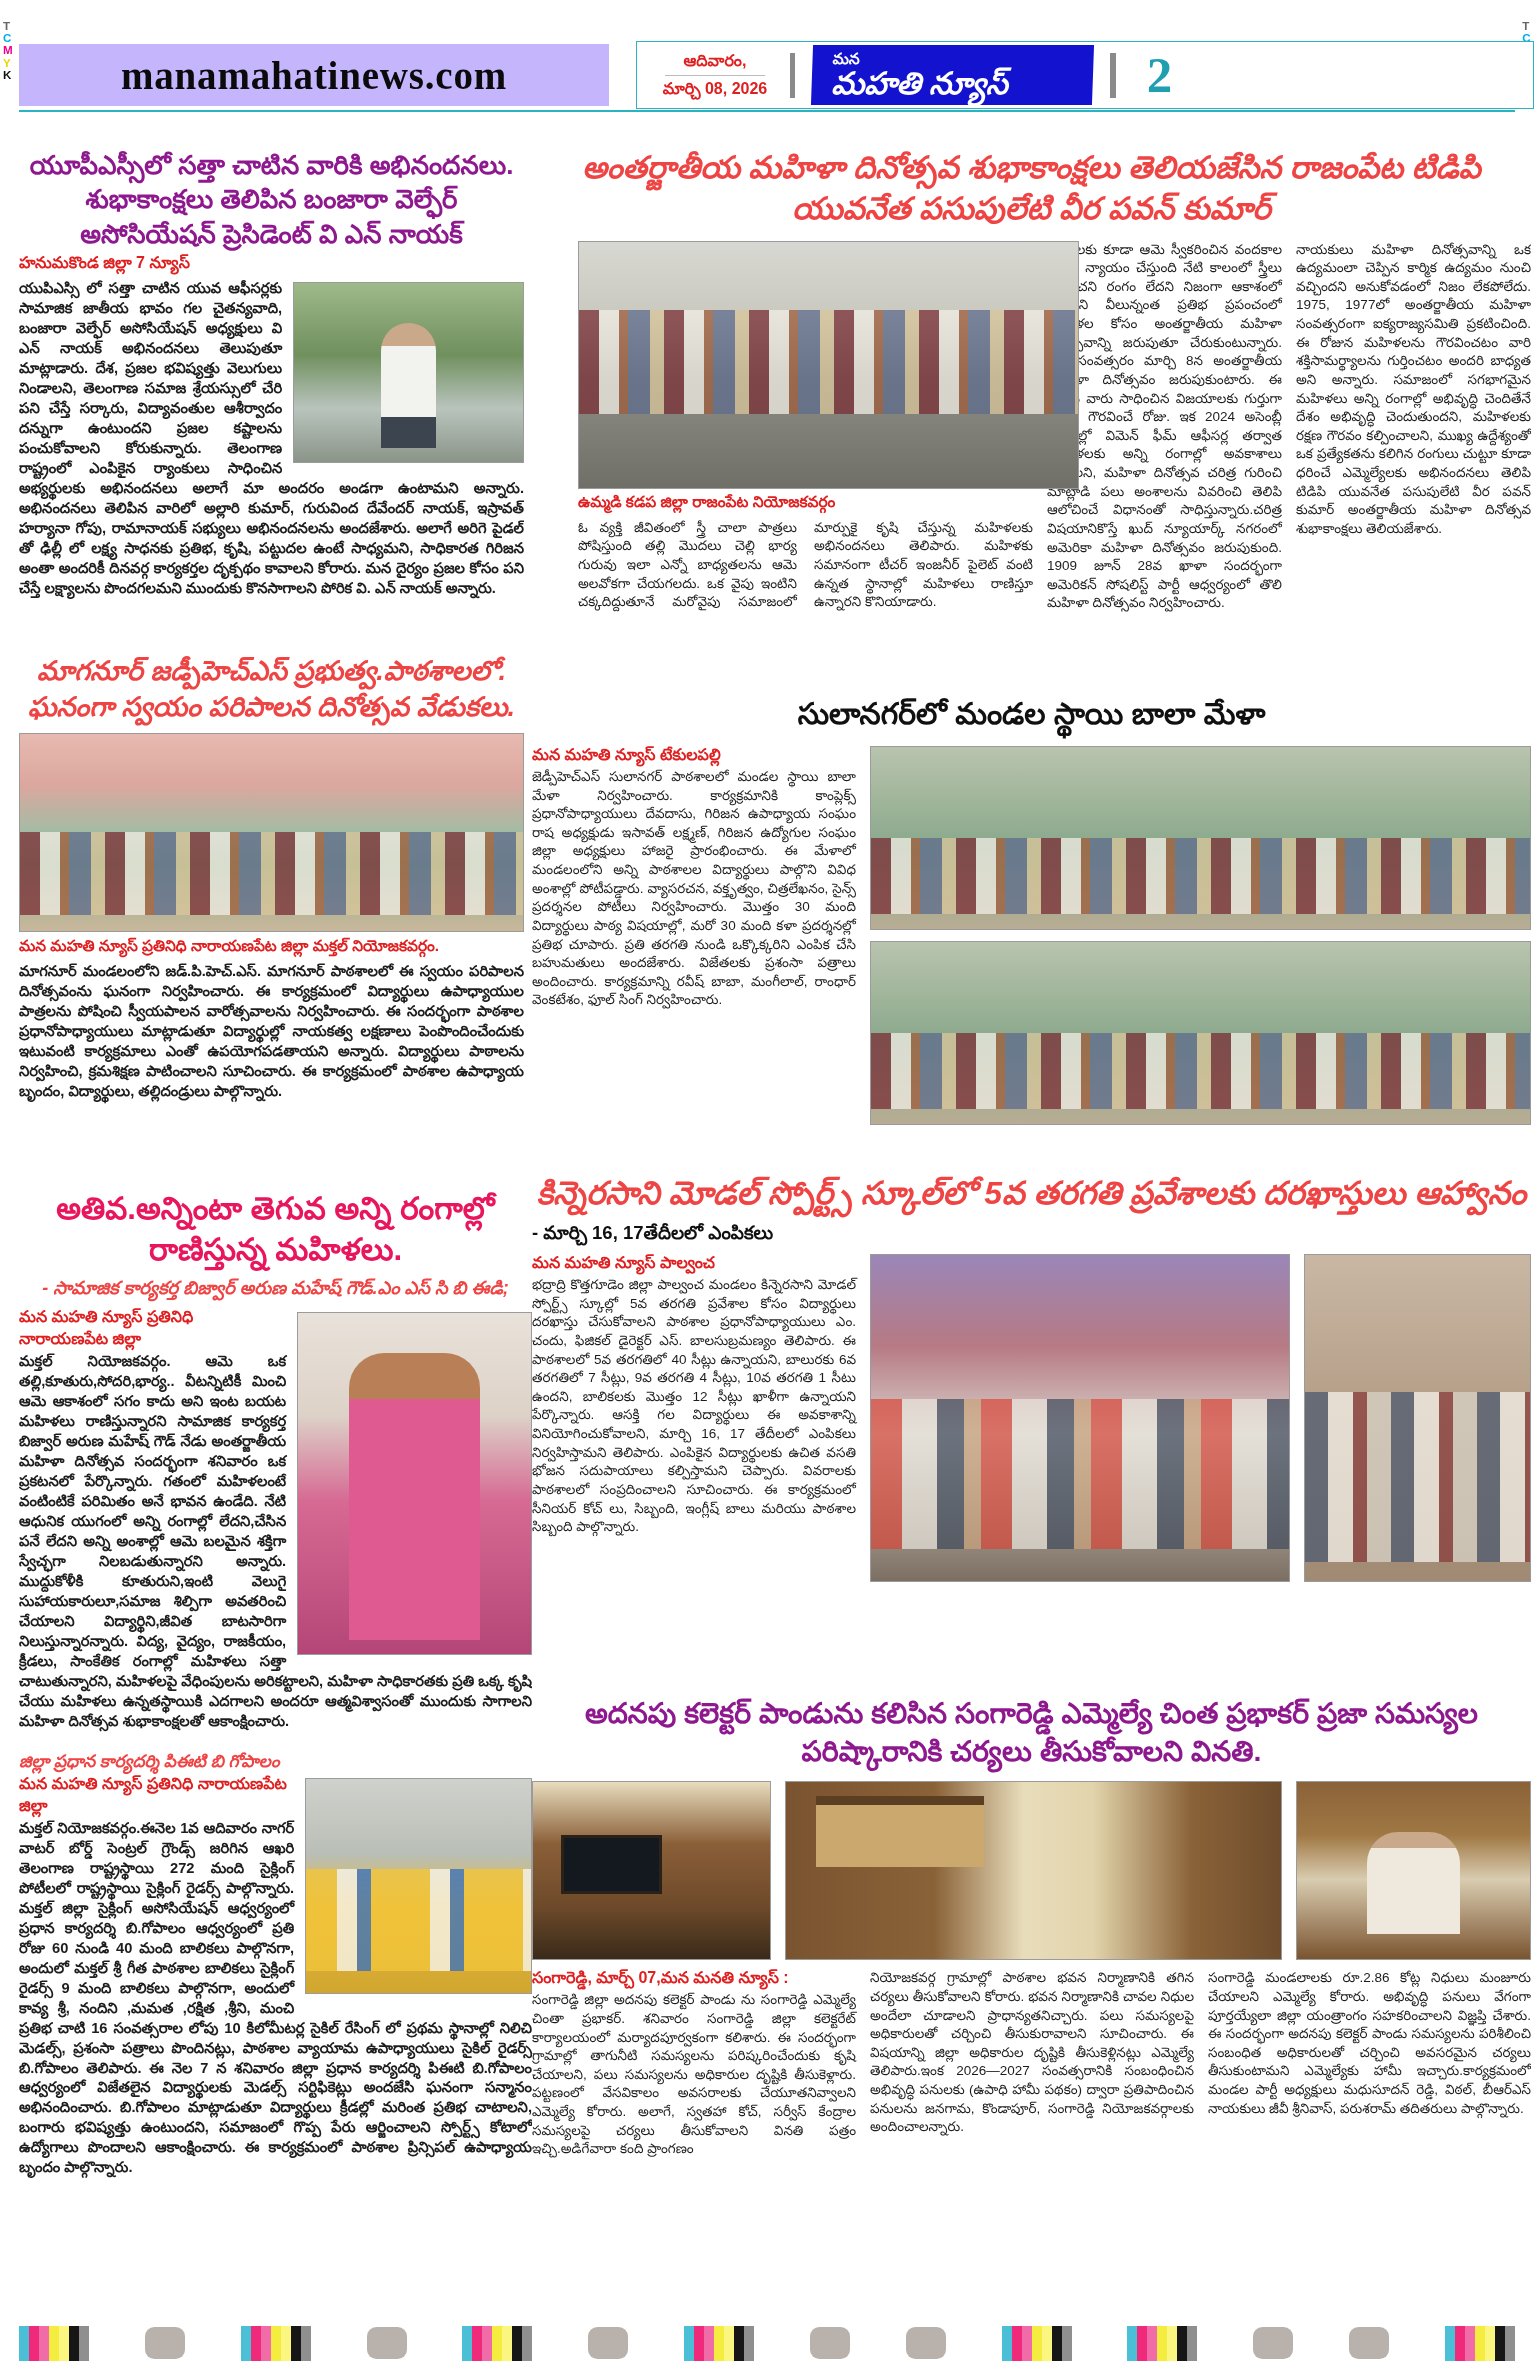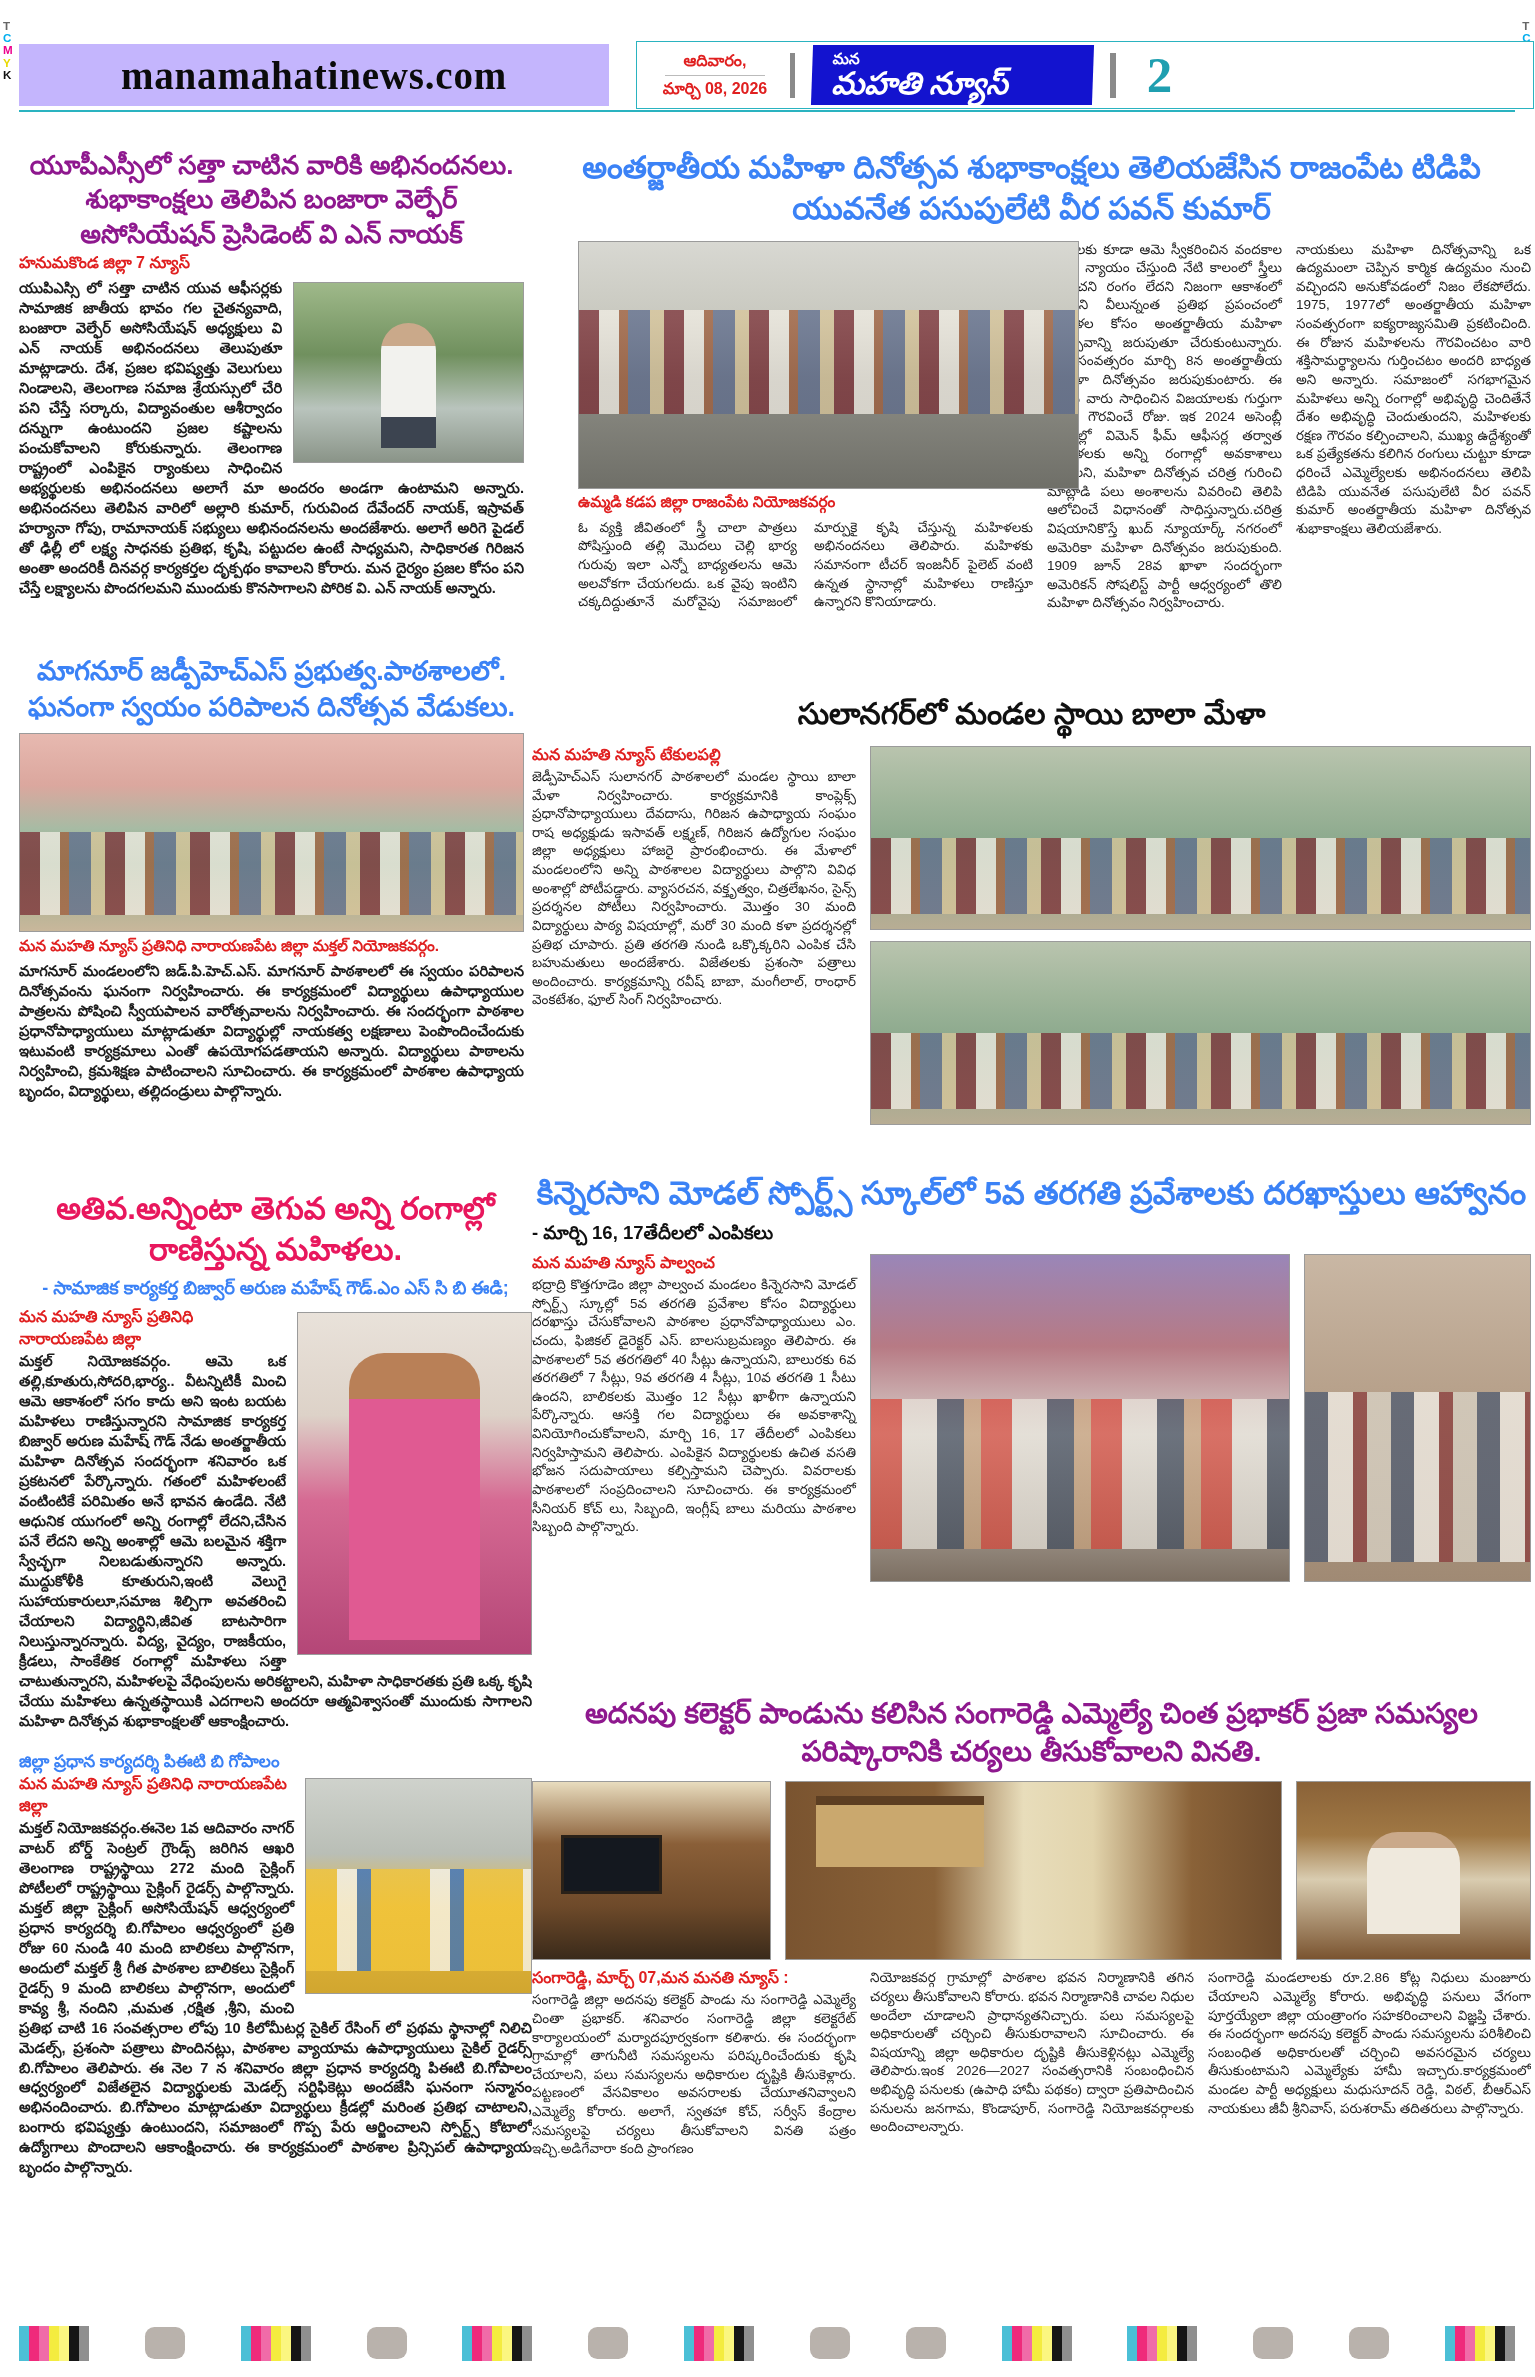--- a/index.html
+++ b/index.html
@@ -35,21 +35,21 @@
     display:flex; flex-direction:column; justify-content:center; padding-left:20px;
     font-weight:bold; transform:skewX(-2deg);
   }
   .logo-top { font-size:15.4px; line-height:1; margin-bottom:1.5px; }
   .logo-main { font-size:31px; line-height:1; font-style:italic; }
   .page-num { color:#1f9fb0; font-size:51px; font-weight:bold; font-family:"Liberation Serif", serif; margin-left:14px; }
   .header-underline { left:19px; top:110px; width:1496px; height:1.5px; background:#2ab3c0; }
 
   
   .hl { font-weight:bold; text-align:center; line-height:1.32; }
-  .c-purple { color:#8e188e; } .c-navy { color:#3b82f6; }
+  .c-purple { color:#8e188e; } .c-navy { color:#ef4444;font-style:italic; }
   .c-red { color:#e8175d; } .c-black { color:#101010; }
   .dateline { color:#e02020; font-weight:bold; font-size:16px; margin:3.1px 0 3.1px; }
   .subhead { font-weight:bold; }
   .body-text { font-size:14.7px; line-height:1.36; text-align:justify; color:#1d1d1d;font-weight:bold; }
   .body-sm { font-size:13.5px; line-height:1.38; text-align:justify; color:#1d1d1d; }
   .caption { color:#e02020; font-weight:bold; font-size:15.4px; margin-top:4.6px; }
   .two-col { column-count:2; column-gap:17px; }
 
   
   .photo { position:relative; border:0.8px solid #9b9b9b; overflow:hidden; background:#cfcfcf; }

